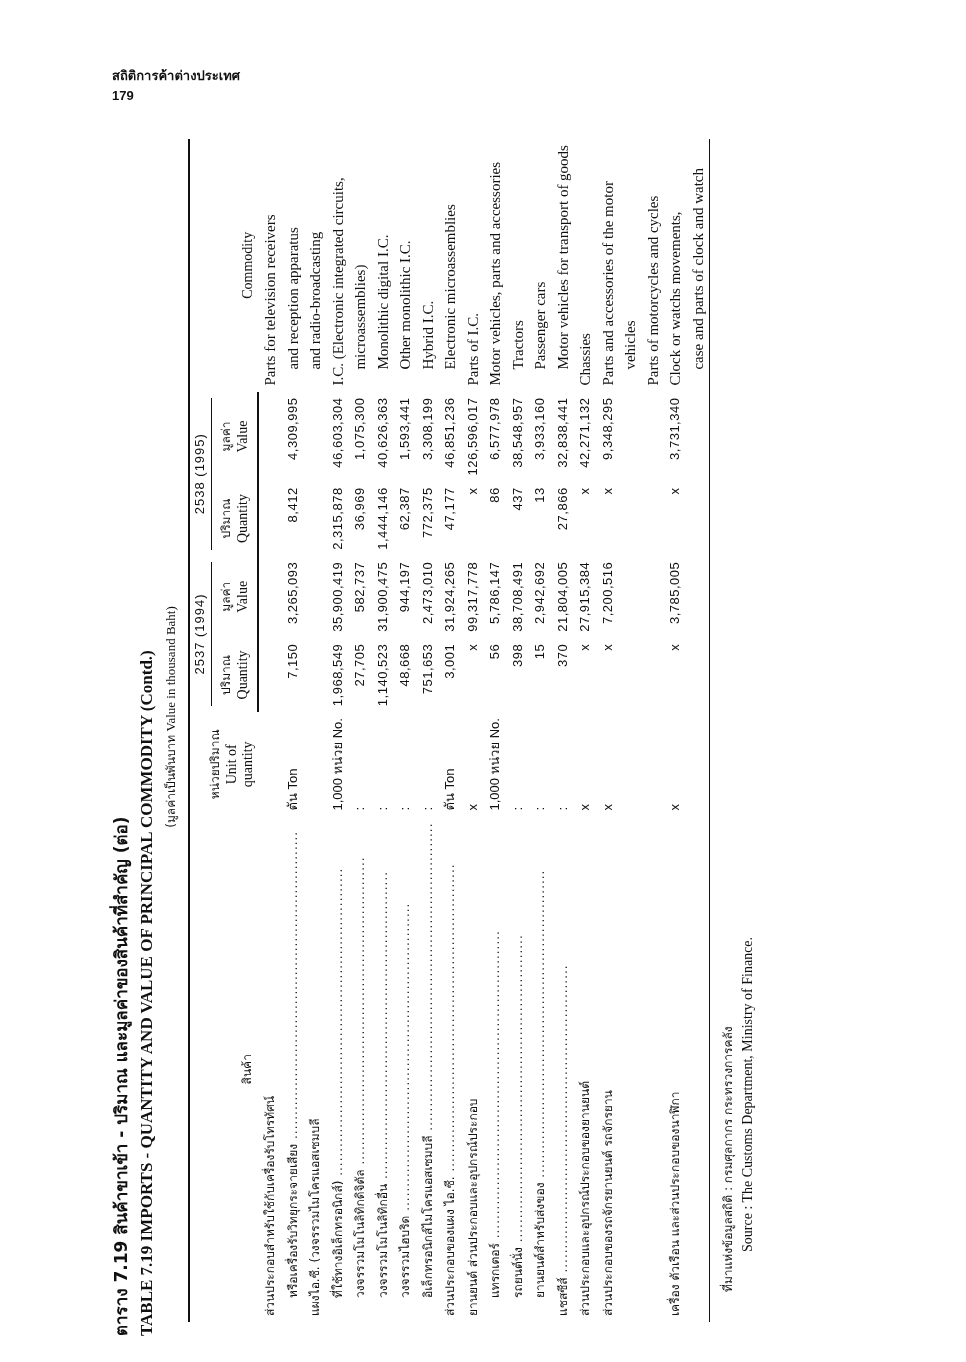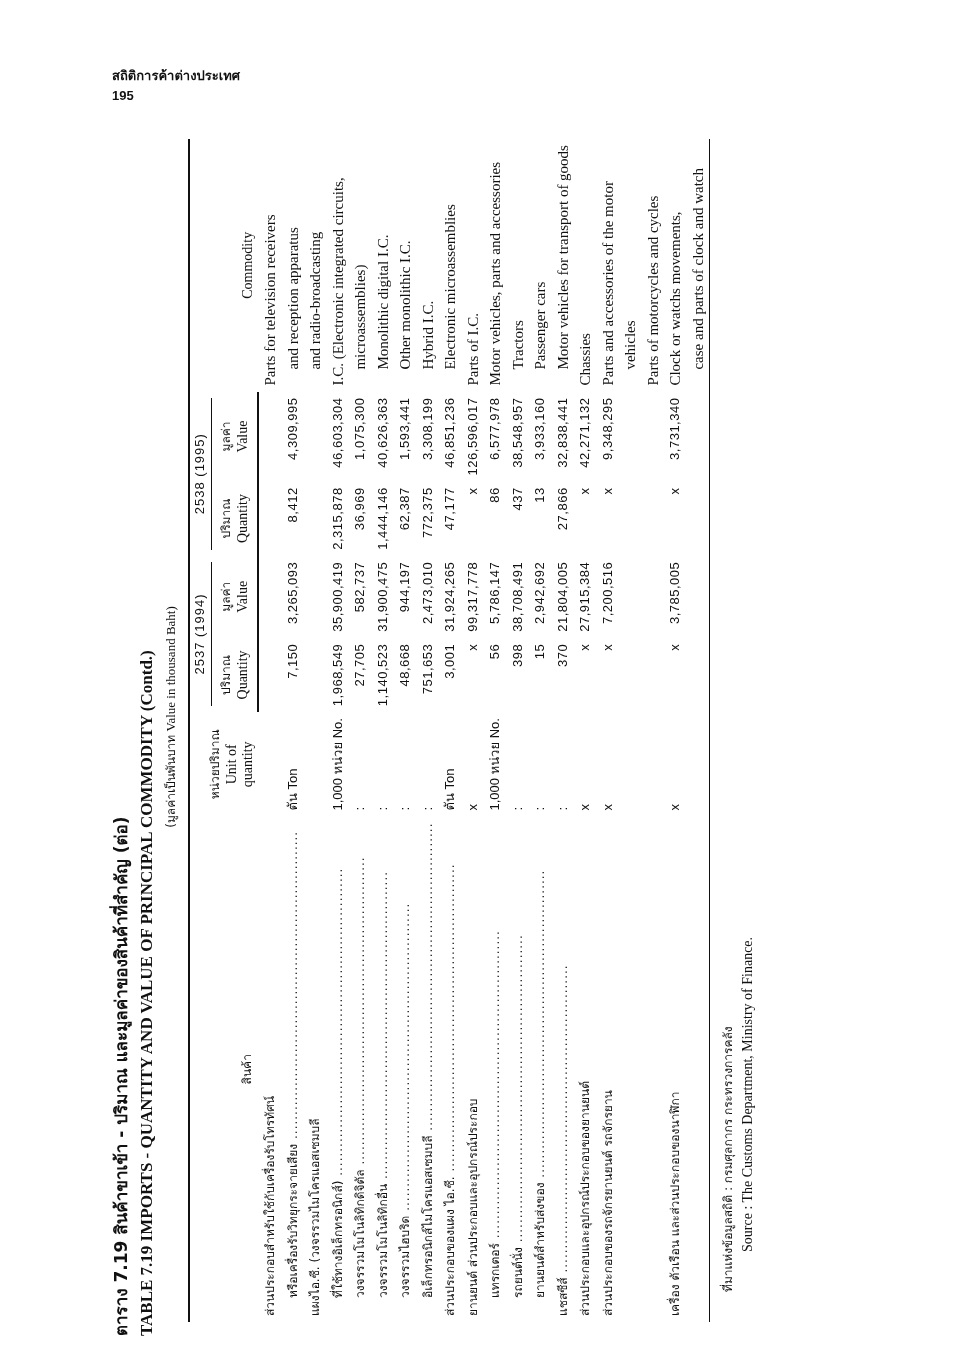--- a/index.html
+++ b/index.html
@@ -30,21 +30,21 @@
   .notes { margin-left: 60px; margin-top: 8px; font-size: 13px; line-height: 20px; }
   .notes .th { font-family: "DejaVu Sans", sans-serif; font-size: 12px; }
   .notes .en { margin-left: 40px; font-size: 14px; }
   .c-th { width: 280px; } .c-unit { width: 120px; } .c-num { width: 95px; } .c-en { width: 350px; }
 </style>
 </head>
 <body>
 
 <div class="running-head">
   <div>สถิติการค้าต่างประเทศ</div>
-  <div class="pg">195</div>
+  <div class="pg">179</div>
 </div>
 
 <div class="rot-wrap">
   <div class="title-th">ตาราง  7.19  สินค้าขาเข้า - ปริมาณ และมูลค่าของสินค้าที่สำคัญ (ต่อ)</div>
   <div class="title-en">TABLE  7.19 IMPORTS - QUANTITY AND VALUE OF PRINCIPAL COMMODITY (Contd.)</div>
   <div class="subtitle">
     <span class="th">(มูลค่าเป็นพันบาท</span>
     <span>Value in thousand Baht)</span>
   </div>
 

